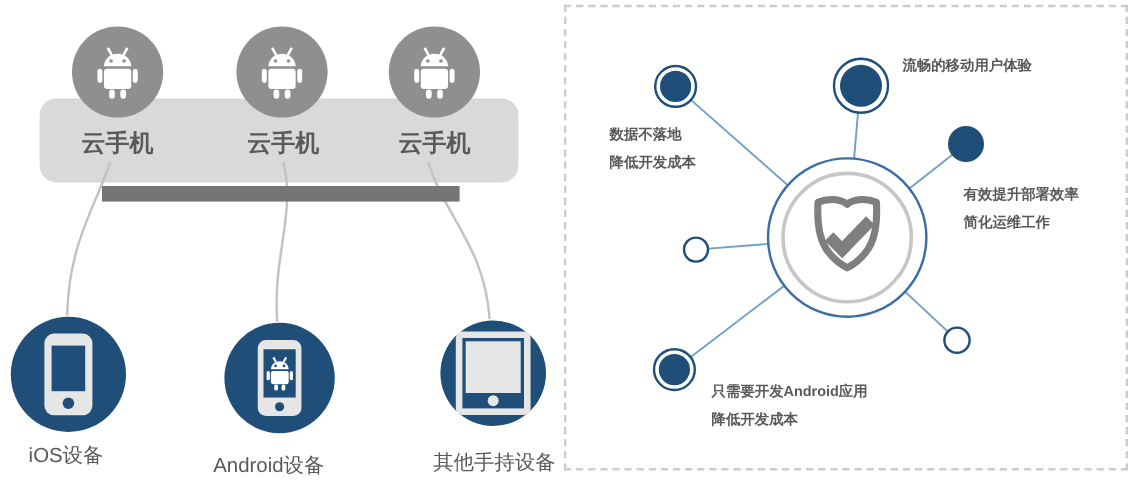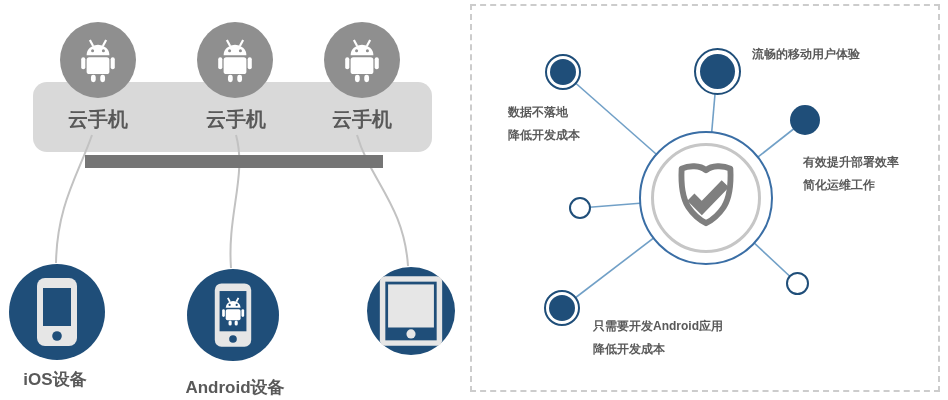--- a/index.html
+++ b/index.html
@@ -9,21 +9,21 @@
   }
   .abs{position:absolute;}
   
   .bar-light{left:33px;top:82px;width:399px;height:70px;background:#D9D9D9;border-radius:14px;}
   .bar-dark{left:85px;top:155px;width:298px;height:13px;background:#757575;}
   .cloud-circle{width:76px;height:76px;border-radius:50%;background:#8F8F8F;top:22px;
     display:flex;align-items:center;justify-content:center;}
   .cloud-circle svg{width:52px;height:52px;}
   .cloud-label{top:106px;transform:translateX(-50%);font-size:20px;font-weight:700;color:#595959;white-space:nowrap;}
   .device-circle{border-radius:50%;background:#1F4E79;display:flex;align-items:center;justify-content:center;}
-  .device-label{transform:translateX(-50%);font-size:17px;font-weight:700;color:#595959;white-space:nowrap;}
+  .device-label{transform:translateX(-50%);font-size:17px;font-weight:400;color:#595959;white-space:nowrap;}
   svg.connector-layer{left:0;top:0;width:948px;height:400px;pointer-events:none;}
   
   .dashed-box{left:470px;top:4px;width:470px;height:388px;border:2px dashed #CCCCCC;background:#fff;box-sizing:border-box;}
   .hub{left:639px;top:131px;width:134px;height:134px;border-radius:50%;border:2px solid #3A6EA5;
     background:#fff;box-sizing:border-box;display:flex;align-items:center;justify-content:center;}
   .hub-inner{width:110px;height:110px;border-radius:50%;border:3px solid #C6C6C6;box-sizing:border-box;
     display:flex;align-items:center;justify-content:center;}
   .hub-inner svg{width:84px;height:84px;}
   .dot{border-radius:50%;box-sizing:border-box;}
   .dot-ringed{background:#fff;border:2px solid #1F4E79;display:flex;align-items:center;justify-content:center;}
@@ -126,21 +126,22 @@
   <div class="abs device-circle" style="left:367px;top:267px;width:88px;height:88px">
     <svg viewBox="0 0 48 48" style="width:88px;height:88px">
       <rect x="7" y="5" width="34" height="38" rx="3" fill="#E6E6E6"></rect>
       <rect x="10" y="8" width="28" height="32" fill="#1F4E79"></rect>
       <rect x="11.5" y="9.5" width="25" height="23.5" fill="#E6E6E6"></rect>
       <circle cx="24" cy="36.5" r="2.5" fill="#E6E6E6"></circle>
     </svg>
   </div>
 
   <span class="abs device-label" style="left:55px;top:368px">iOS设备</span>
-  <span class="abs device-label" style="left:235px;top:376px">Android设备</span>
+  <span class="abs device-label" style="left:224px;top:376px">Android设备</span>
+  <span class="abs device-label" style="left:412px;top:374px">其他手持设备</span>
 
   <svg class="abs connector-layer">
     <line x1="563" y1="72" x2="706" y2="198" stroke="#71A0C7" stroke-width="1.6"></line>
     <line x1="717" y1="71" x2="706" y2="198" stroke="#71A0C7" stroke-width="1.6"></line>
     <line x1="805" y1="120" x2="706" y2="198" stroke="#71A0C7" stroke-width="1.6"></line>
     <line x1="580" y1="208" x2="706" y2="198" stroke="#71A0C7" stroke-width="1.6"></line>
     <line x1="562" y1="308" x2="706" y2="198" stroke="#71A0C7" stroke-width="1.6"></line>
     <line x1="797" y1="283" x2="706" y2="198" stroke="#71A0C7" stroke-width="1.6"></line>
   </svg>
 

